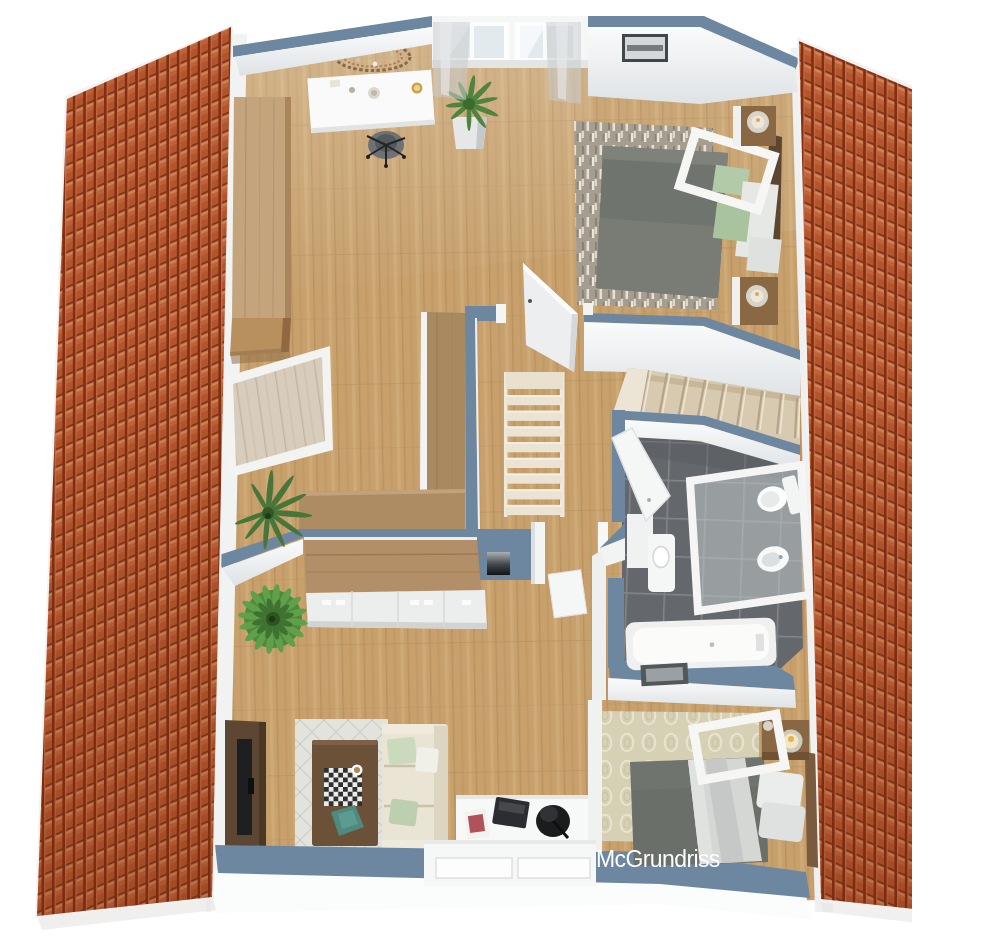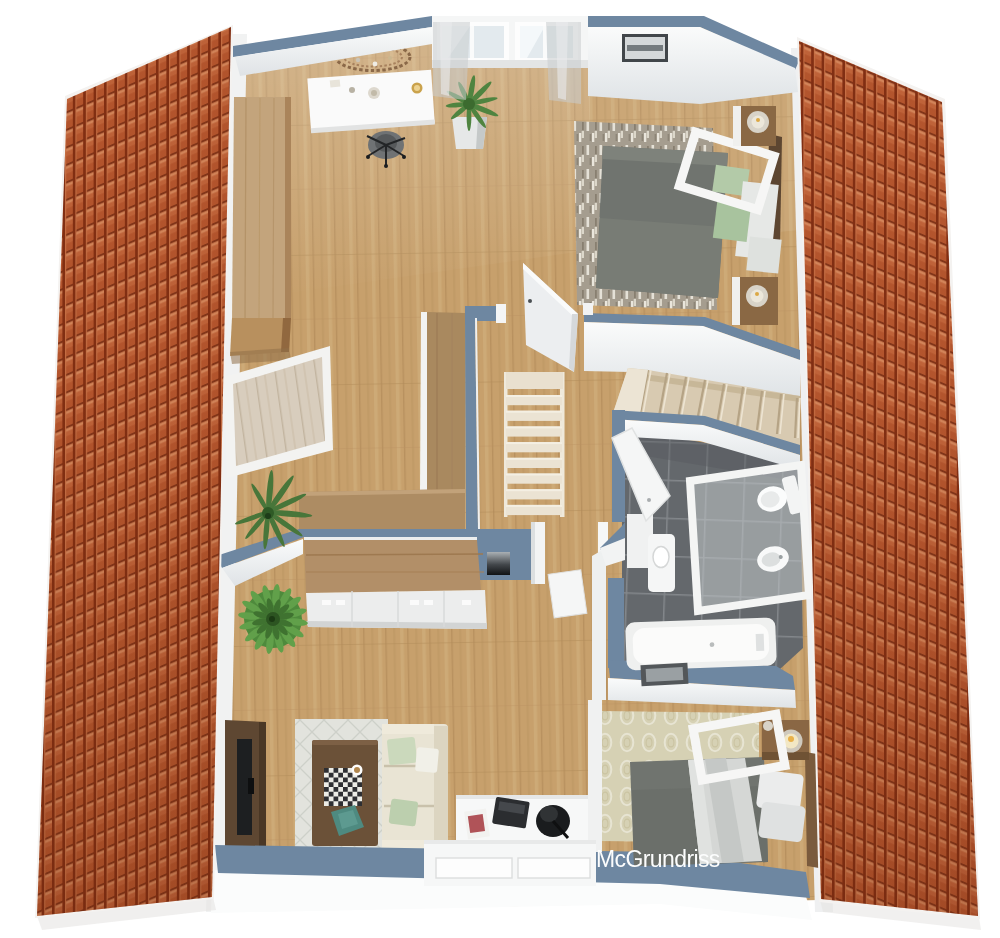--- a/index.html
+++ b/index.html
@@ -1,14 +1,14 @@
 <!DOCTYPE html>
 <html><head><meta charset="utf-8"><style>
 html,body{margin:0;padding:0;background:#fff}
-#stage{width:1000px;height:938px;position:relative;overflow:hidden;font-family:"Liberation Sans",sans-serif}
+#stage{width:912px;height:938px;position:relative;overflow:hidden;font-family:"Liberation Sans",sans-serif}
 </style></head><body>
 <div id="stage">
 <svg width="1000" height="938" viewBox="0 0 1000 938">
 <defs>
 <pattern id="tileL" width="10.4" height="17.5" patternUnits="userSpaceOnUse" patternTransform="skewY(-23.3)">
 <rect width="10.4" height="17.5" fill="#c4663c"></rect>
 <rect y="10" width="10.4" height="7.5" fill="#b8582f"></rect>
 <rect y="0" width="10.4" height="2.4" fill="#83361a"></rect>
 <rect y="2.4" width="10.4" height="2.8" fill="#d98a5e"></rect>
 <rect x="0" width="2.6" height="17.5" fill="#832f13"></rect>

